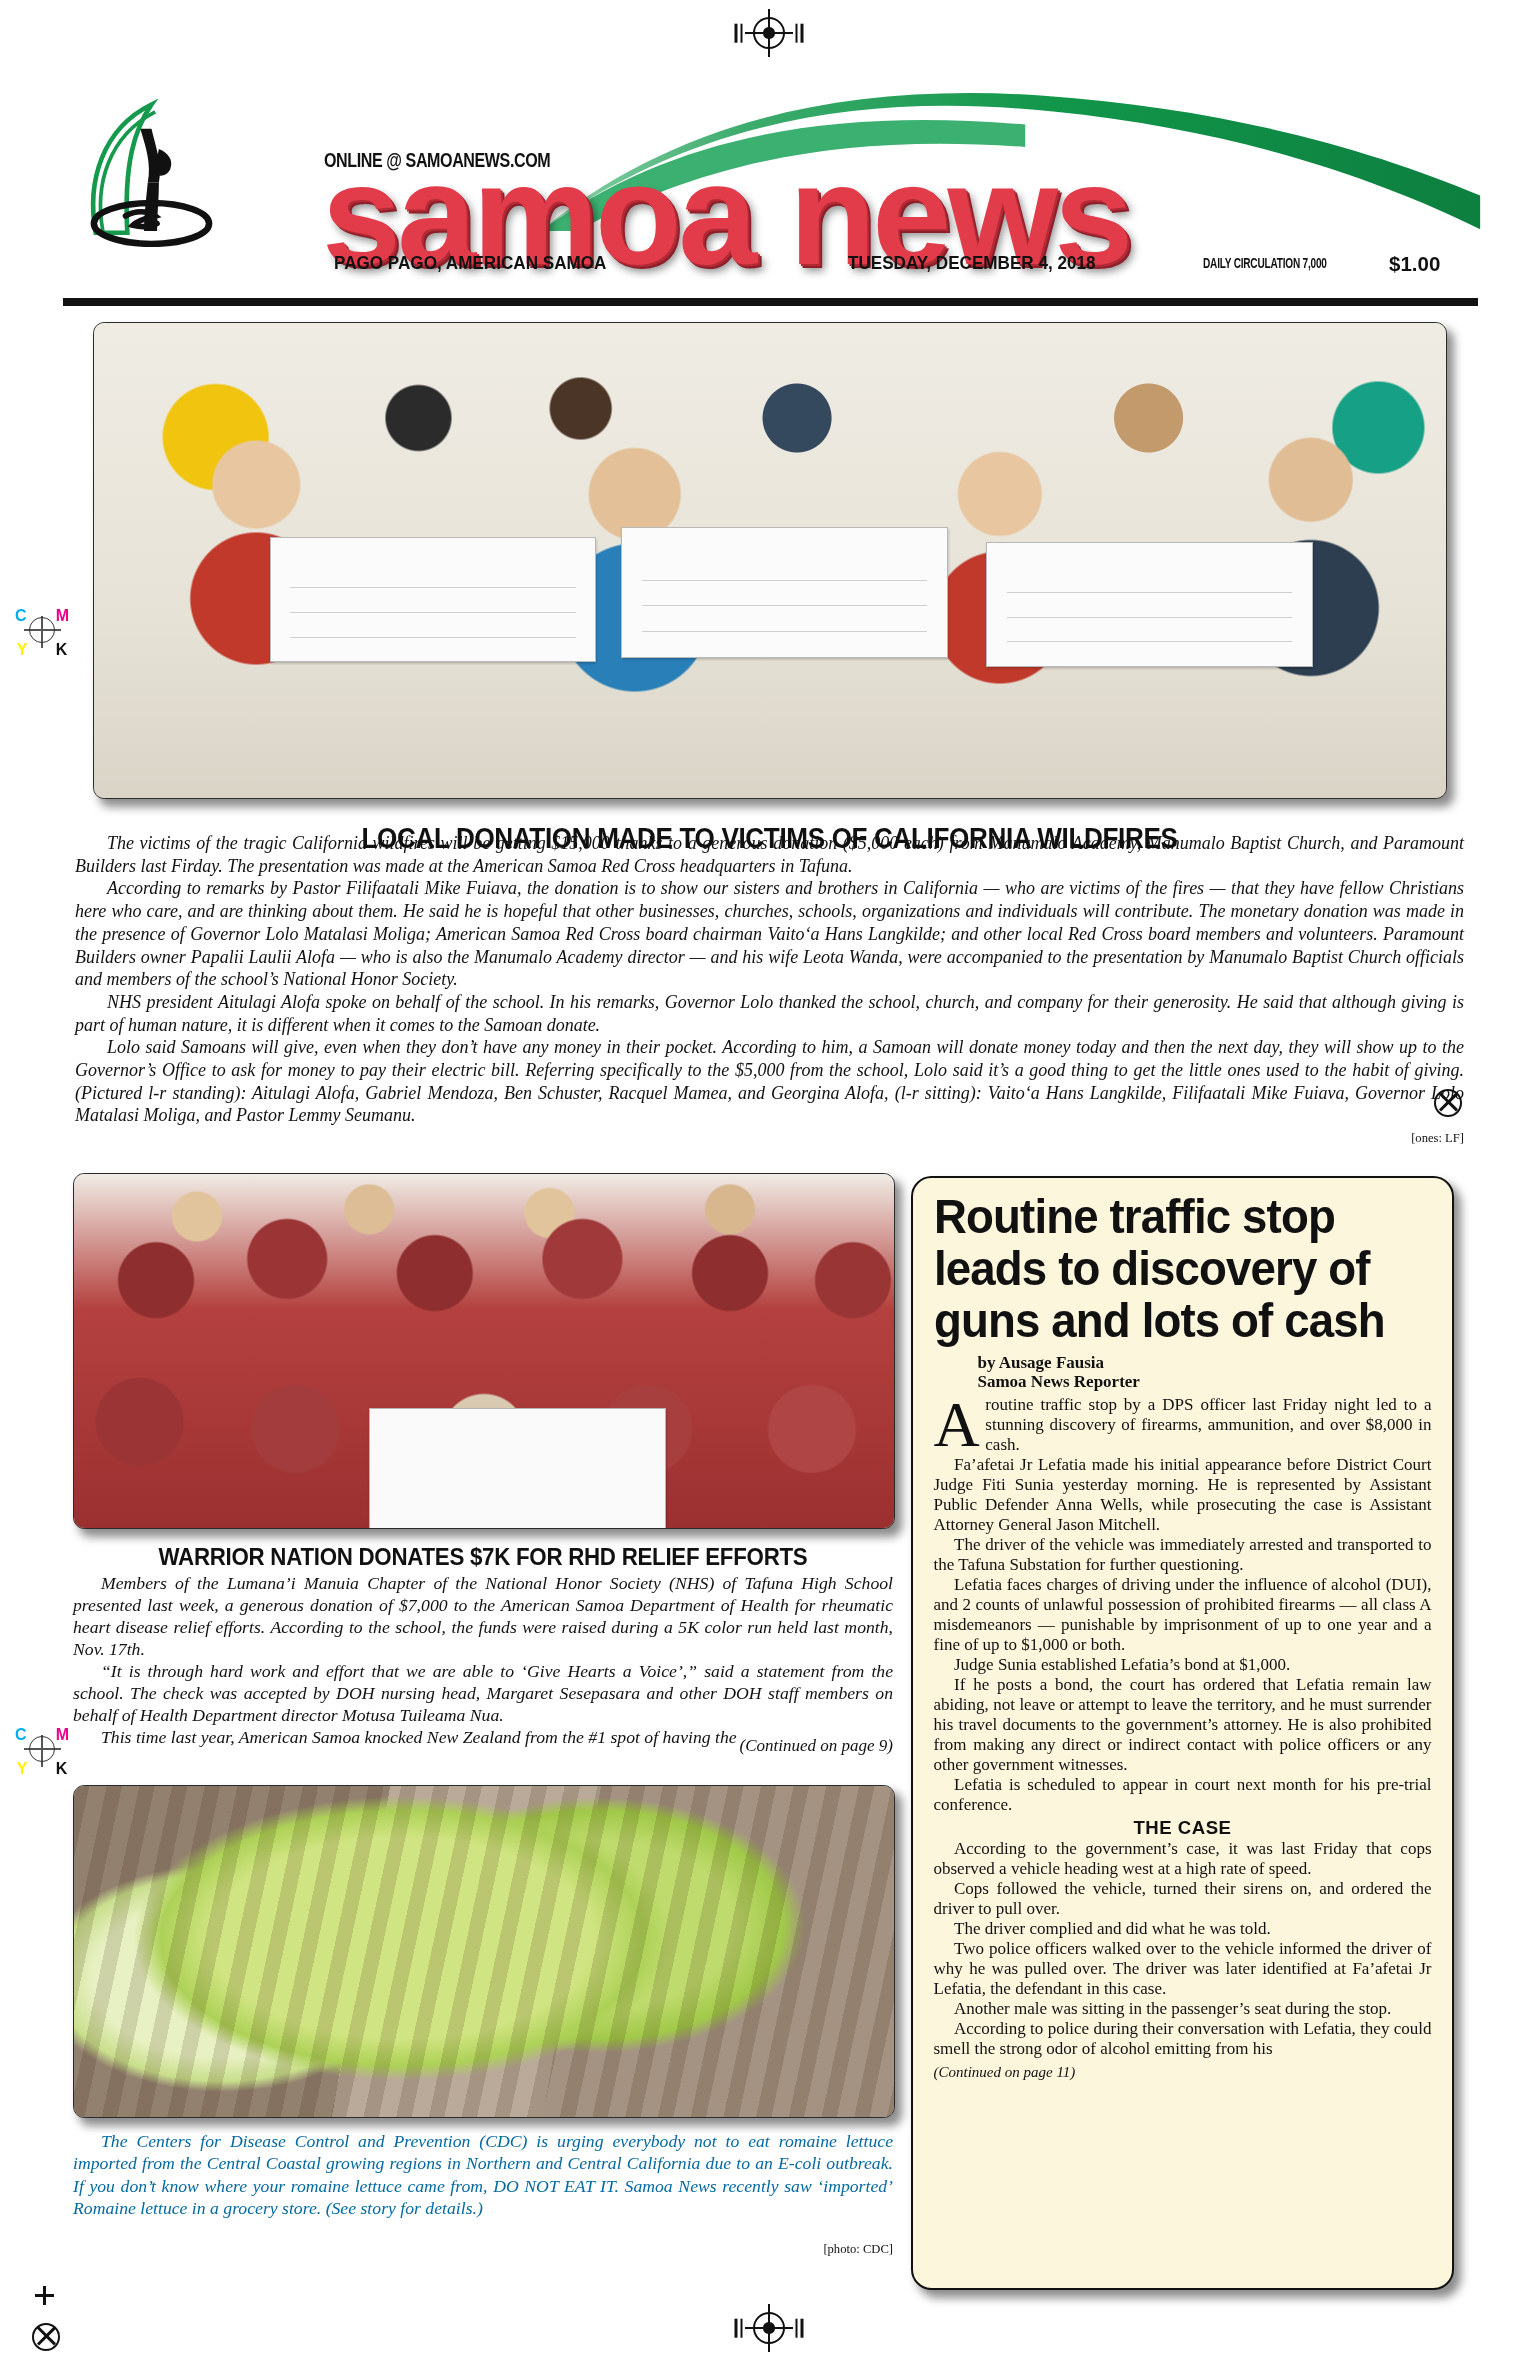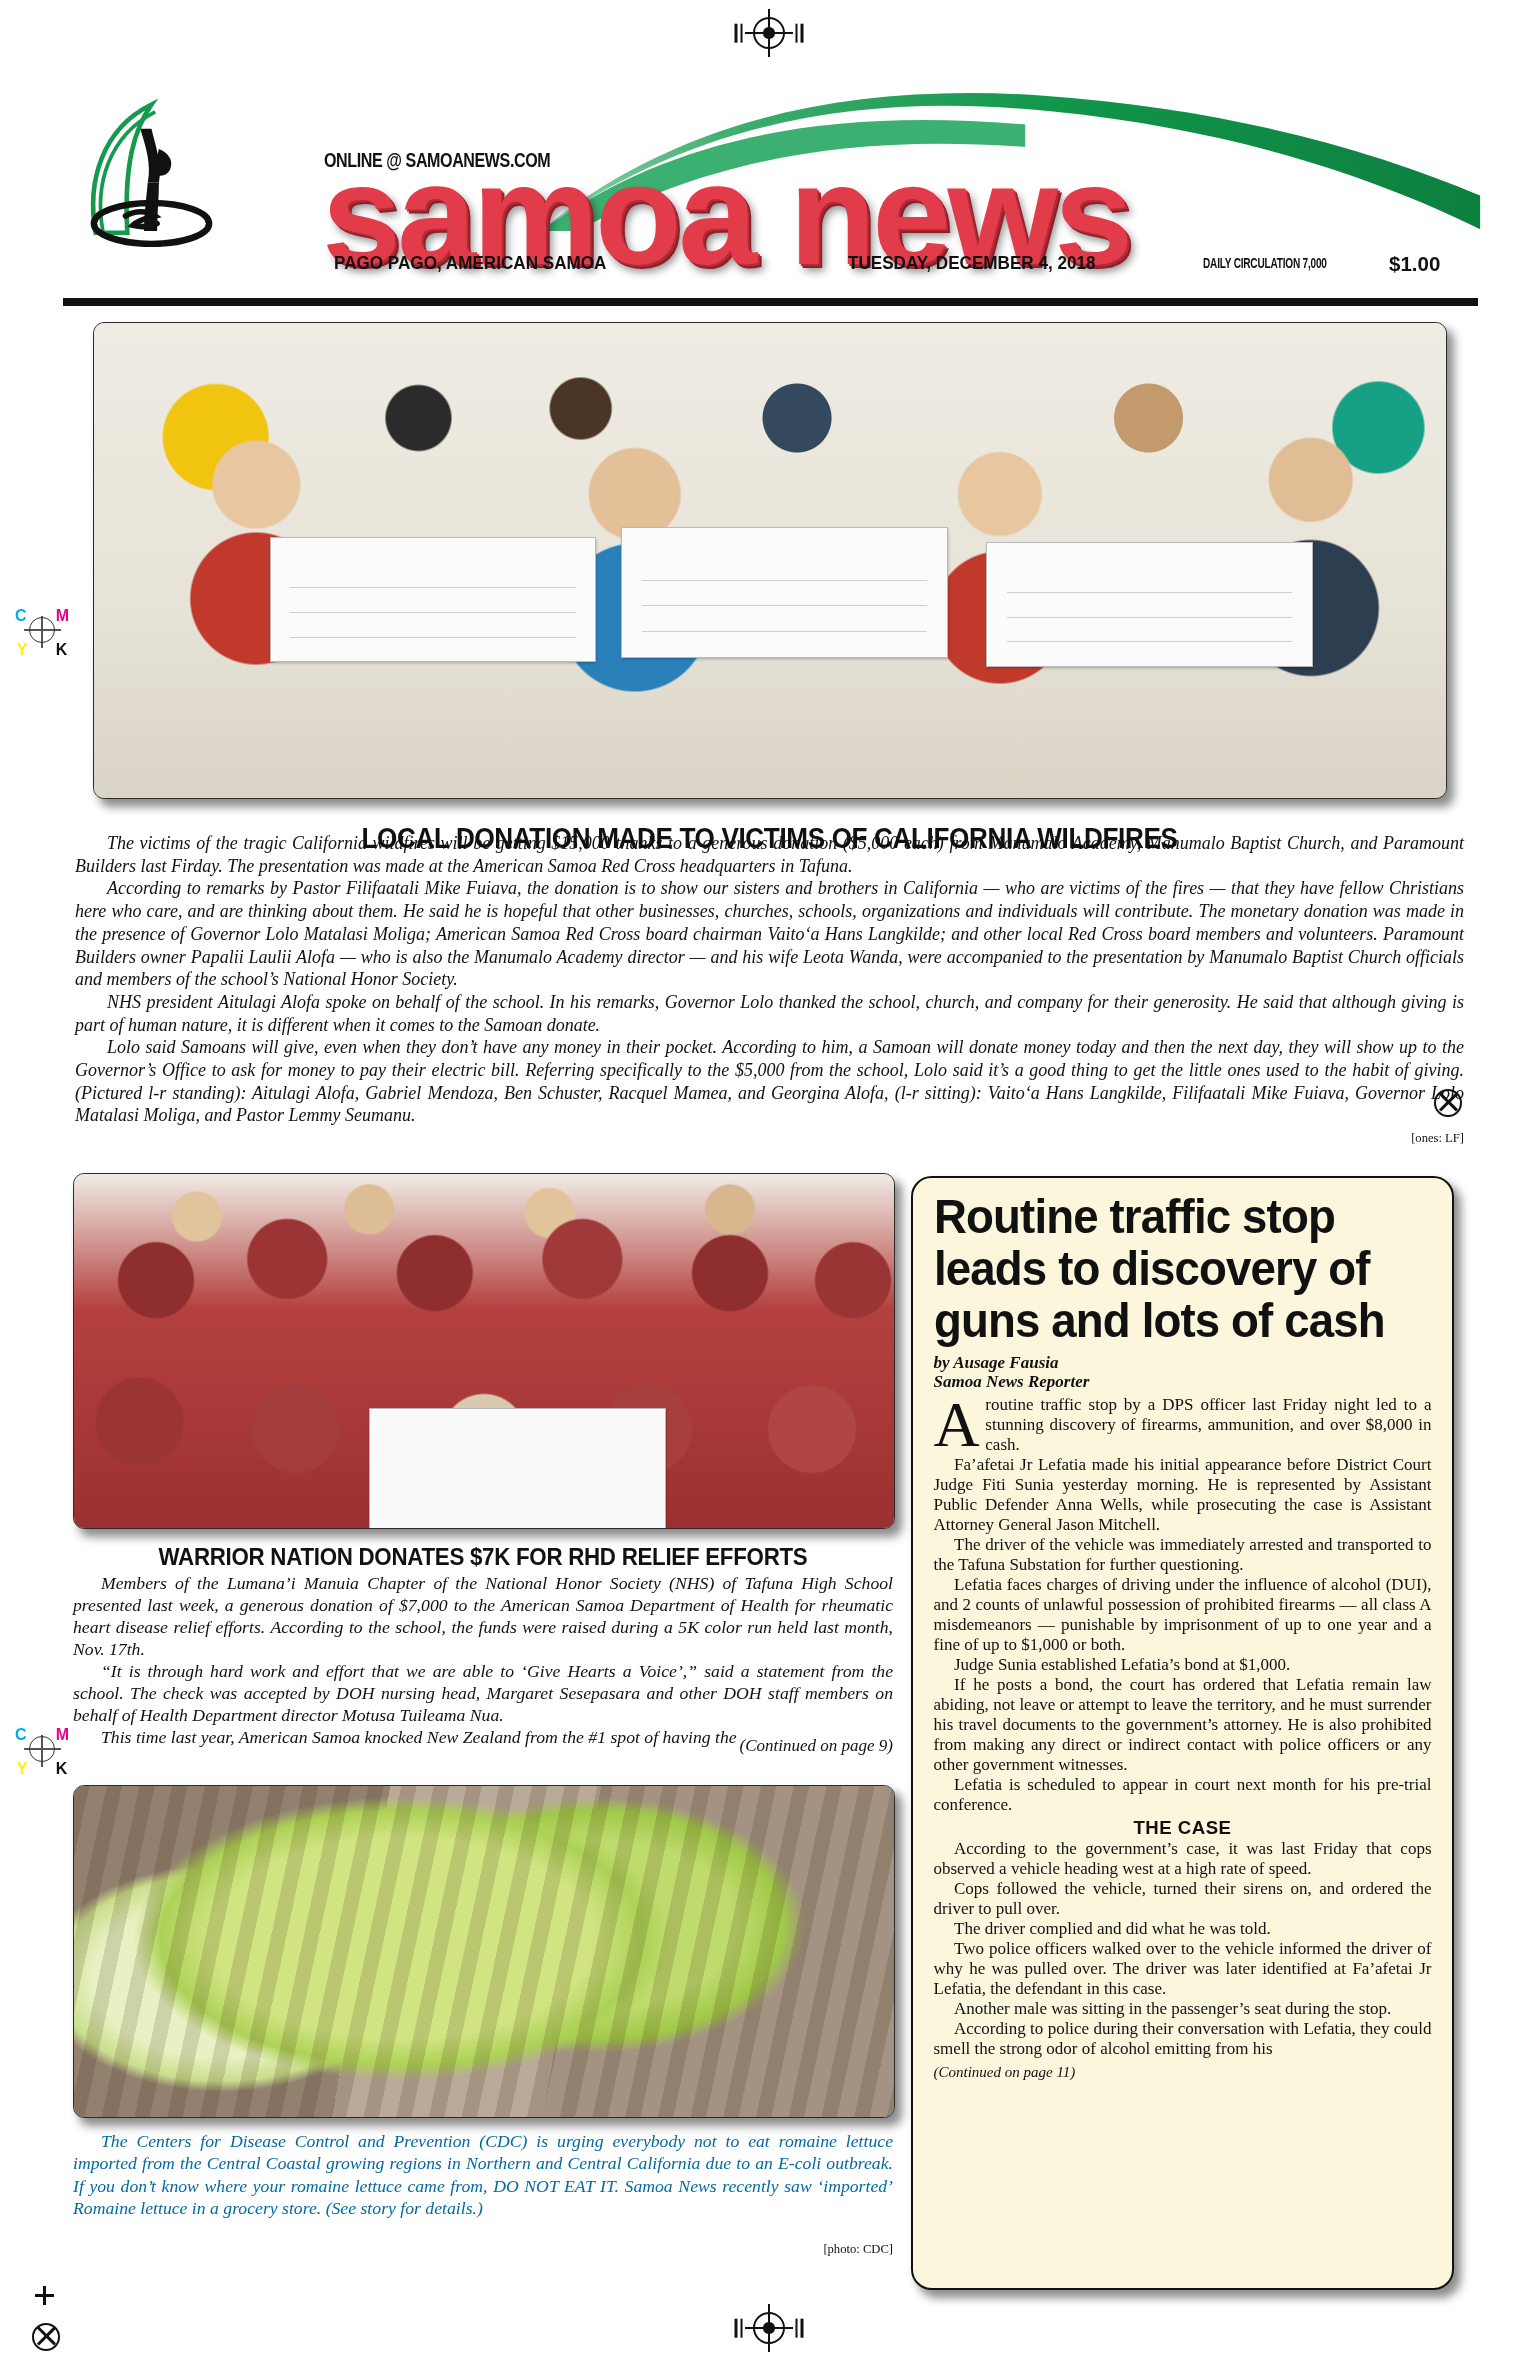--- a/index.html
+++ b/index.html
@@ -231,22 +231,22 @@
     box-sizing:border-box;
     padding:13px 20.5px 9.3px 20.5px;
   }
   .hl-c{
     font-family:"Liberation Sans",sans-serif;font-weight:bold;
     font-size:48px;line-height:52px;color:#111;letter-spacing:-0.9px;
     transform:scaleX(0.95);transform-origin:left center;
   }
   .byline{
     margin-top:5.6px;
-    font-family:"Liberation Serif",serif;font-weight:bold;font-style:italic;
-    font-size:17px;line-height:19.6px;color:#111;
+    font-family:"Liberation Serif",serif;font-weight:bold;
+    font-size:17px;line-height:19.6px;color:#111;margin-left:44px;
   }
   .body-c{
     margin-top:3.7px;
     font-family:"Liberation Serif",serif;
     font-size:17px;line-height:20px;color:#111;text-align:justify;
   }
   .body-c p{margin:0;text-indent:20.5px;}
   .body-c p.nodent{text-indent:0;}
   .dropcap{
     float:left;font-size:64px;line-height:52px;font-weight:normal;

